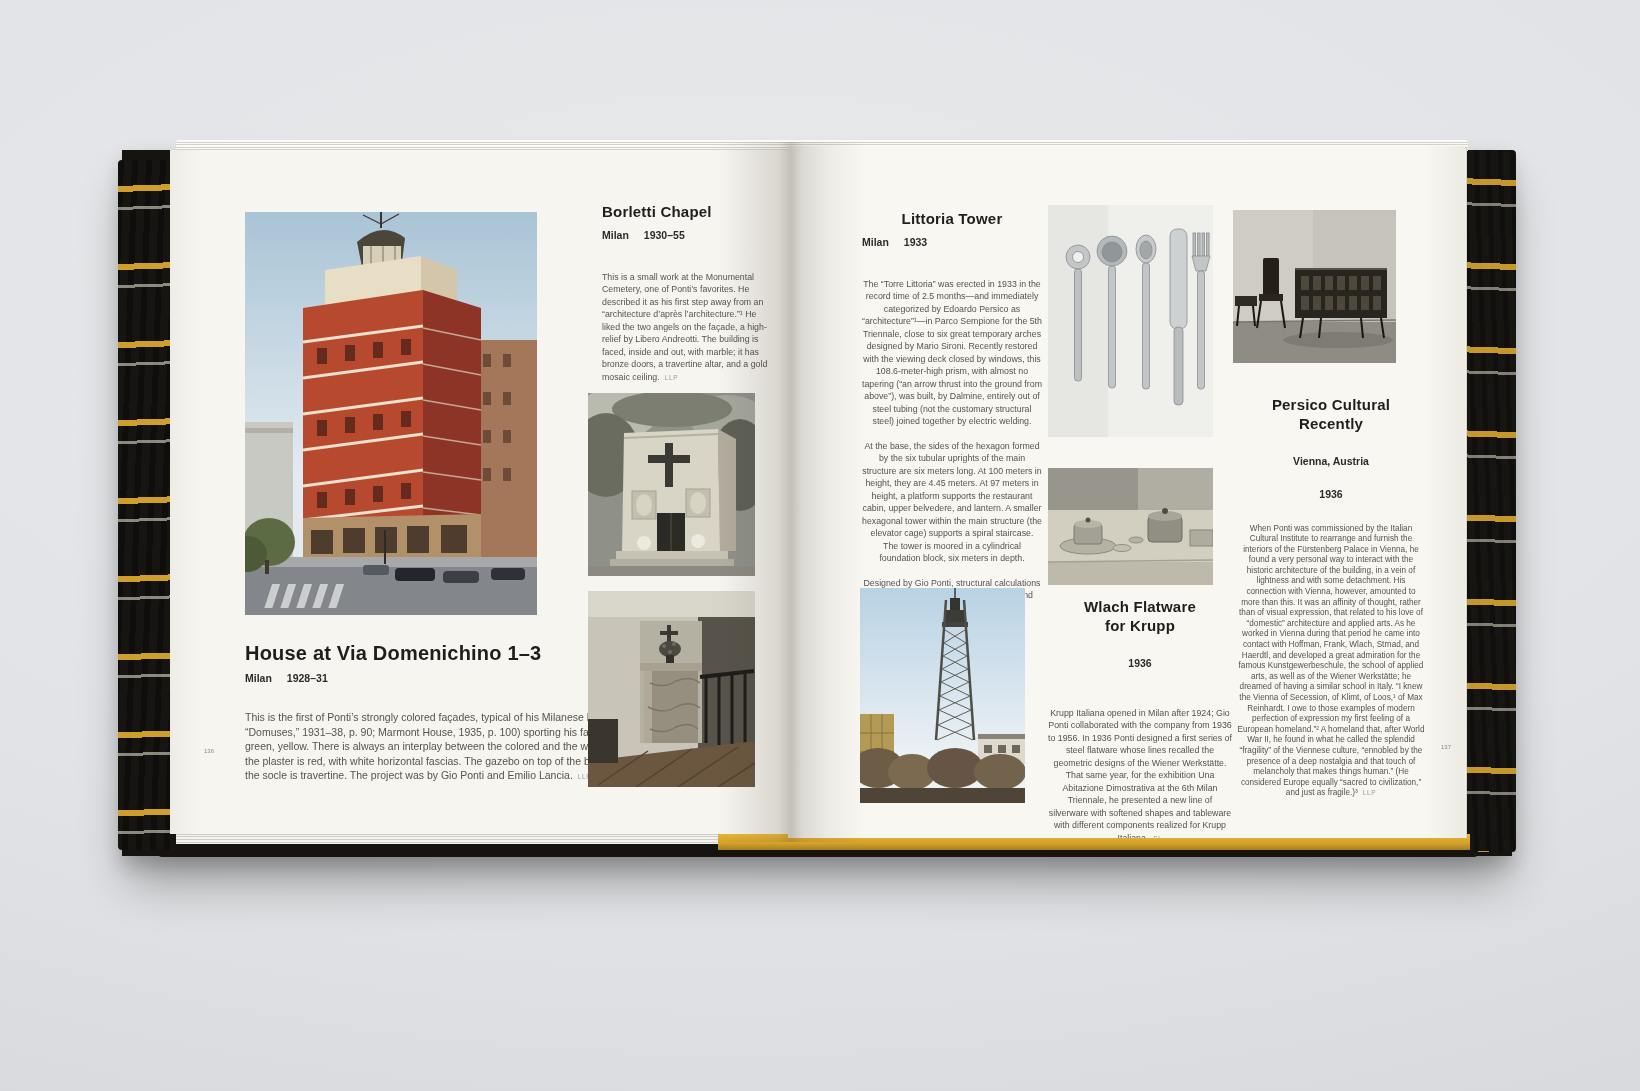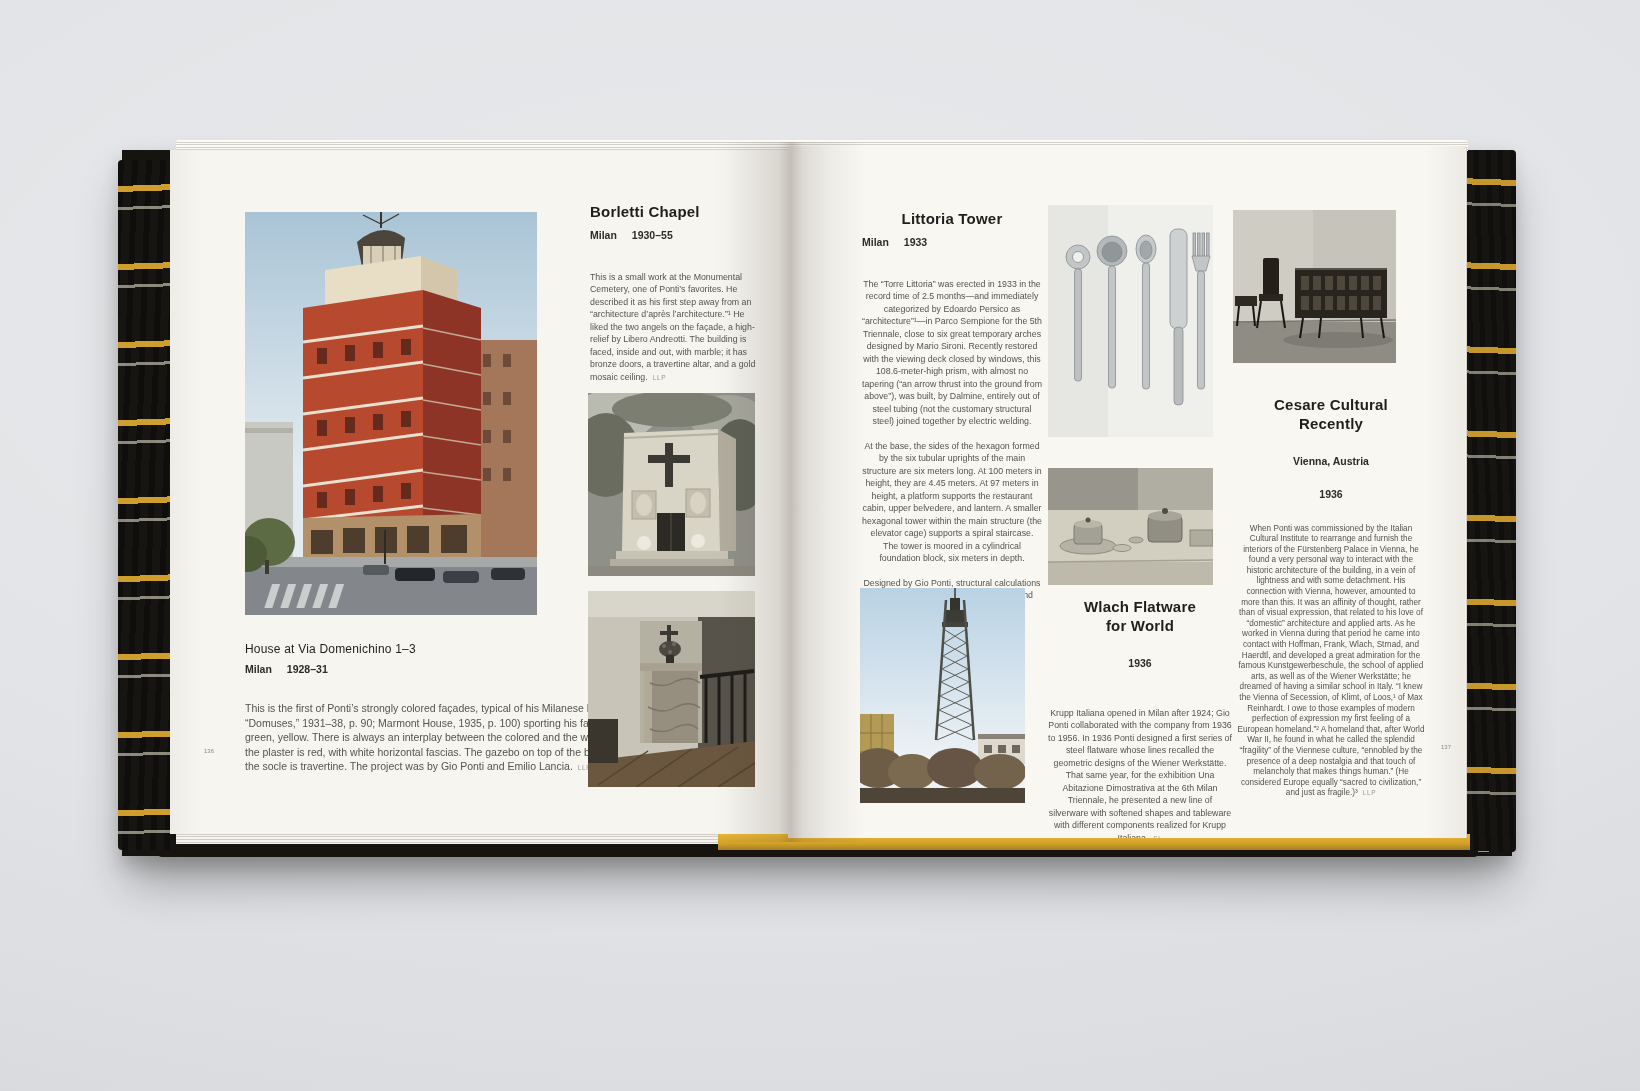--- a/index.html
+++ b/index.html
@@ -29,21 +29,21 @@
     background:repeating-linear-gradient(90deg,#f1f0ea 0 1.2px,#d5d3cb 1.2px 2.2px);}
   .page{position:absolute;overflow:hidden;}
   .page-left{left:52px;top:22px;width:618px;height:684px;
     background:linear-gradient(90deg,#edece6 0%,#f6f5f0 5%,#f6f5f0 90%,#e9e7e0 100%);}
   .page-right{left:670px;top:18px;width:677px;height:692px;
     background:linear-gradient(90deg,#e9e7e1 0%,#f8f7f2 6%,#f8f7f2 94%,#eceae3 100%);text-align:center;}
   .gutter{position:absolute;left:598px;top:14px;width:150px;height:700px;pointer-events:none;
     background:linear-gradient(90deg,rgba(0,0,0,0) 0%,rgba(60,50,35,0.10) 42%,rgba(60,50,35,0.22) 50%,rgba(60,50,35,0.10) 58%,rgba(0,0,0,0) 100%);}
   .abs{position:absolute;}
   .heading{font-weight:bold;color:#1e1e1c;font-size:15px;letter-spacing:0.2px;line-height:1.25;}
-  .heading-xl{font-weight:normal;color:#1e1e1c;font-size:12px;letter-spacing:0.2px;}
+  .heading-xl{font-weight:bold;color:#1e1e1c;font-size:20px;letter-spacing:0.2px;}
   .meta{display:flex;gap:15px;font-weight:bold;color:#2b2b29;font-size:10.5px;margin-top:7px;}
   .meta-single{font-weight:bold;color:#2b2b29;font-size:10.5px;margin-top:21px;}
   .body-txt{font-size:8.8px;line-height:12.5px;color:#55534d;}
   .body-wide{font-size:10.5px;line-height:14.5px;color:#55534d;}
   .body-sm{font-size:8.2px;line-height:10.6px;color:#55534d;}
   .body-txt p, .body-sm p{margin:0 0 12px 0;}
   .credit{font-size:6.5px;color:#9a9894;letter-spacing:0.6px;margin-left:5px;}
   .pagenum{font-size:6px;color:#8c8a85;}
   .photo{position:absolute;overflow:hidden;background:#ddd;}
   .photo svg{display:block;}
@@ -166,21 +166,21 @@
         <div class="heading-xl">House at Via Domenichino 1–3</div>
         <div class="meta">
           <span>Milan</span>
           <span>1928–31</span>
         </div>
         <p class="body-wide" style="margin:26px 0 0 0;"><span>This is the first of Ponti’s strongly colored façades, typical of his Milanese houses of the 1930s (the “Domuses,” 1931–38, p. 90; Marmont House, 1935, p. 100) sporting his favorite colors: red, ocher, green, yellow. There is always an interplay between the colored and the white parts of the façade. Here the plaster is red, with white horizontal fascias. The gazebo on top of the building is red and white and the socle is travertine. The project was by Gio Ponti and Emilio Lancia.</span><span class="credit">LLP</span></p>
       </div>
 
       <div class="abs pagenum" style="left:34px;top:598px;">136</div>
 
-      <div class="abs" style="left:420px;top:53px;width:172px;">
+      <div class="abs" style="left:432px;top:53px;width:172px;">
         <div class="heading">Borletti Chapel</div>
         <div class="meta">
           <span>Milan</span>
           <span>1930–55</span>
         </div>
         <p class="body-txt" style="margin:30px 0 0 0;"><span>This is a small work at the Monumental Cemetery, one of Ponti’s favorites. He described it as his first step away from an “architecture d’après l’architecture.”¹ He liked the two angels on the façade, a high-relief by Libero Andreotti. The building is faced, inside and out, with marble; it has bronze doors, a travertine altar, and a gold mosaic ceiling.</span><span class="credit">LLP</span></p>
       </div>
 
       <div class="photo" style="left:418px;top:243px;width:167px;height:183px;">
         <svg width="167" height="183" viewBox="0 0 167 183">
@@ -338,21 +338,21 @@
           <g>
             <rect x="2" y="86" width="22" height="10" fill="#2e2a22"></rect>
             <line x1="6" y1="96" x2="4" y2="116" stroke="#191712" stroke-width="2"></line>
             <line x1="20" y1="96" x2="22" y2="116" stroke="#191712" stroke-width="2"></line>
           </g>
         </svg>
       </div>
 
       <div class="abs" style="left:449px;top:250px;width:188px;">
         <div class="heading">
-          <div>Cesare Cultural</div>
+          <div>Persico Cultural</div>
           <div>Recently</div>
         </div>
         <div class="meta-single">Vienna, Austria</div>
         <div class="meta-single">1936</div>
         <p class="body-sm" style="margin:24px 0 0 0;"><span>When Ponti was commissioned by the Italian Cultural Institute to rearrange and furnish the interiors of the Fürstenberg Palace in Vienna, he found a very personal way to interact with the historic architecture of the building, in a vein of lightness and with some detachment. His connection with Vienna, however, amounted to more than this. It was an affinity of thought, rather than of visual expression, that related to his love of “domestic” architecture and applied arts. As he worked in Vienna during that period he came into contact with Hoffman, Frank, Wlach, Strnad, and Haerdtl, and developed a great admiration for the famous Kunstgewerbeschule, the school of applied arts, as well as of the Wiener Werkstätte; he dreamed of having a similar school in Italy. “I knew the Vienna of Secession, of Klimt, of Loos,¹ of Max Reinhardt. I owe to those examples of modern perfection of expression my first feeling of a European homeland.”² A homeland that, after World War II, he found in what he called the splendid “fragility” of the Viennese culture, “ennobled by the presence of a deep nostalgia and that touch of melancholy that makes things human.” (He considered Europe equally “sacred to civilization,” and just as fragile.)³</span><span class="credit">LLP</span></p>
       </div>
 
       <div class="photo" style="left:260px;top:322px;width:165px;height:117px;">
         <svg width="165" height="117" viewBox="0 0 165 117">
           <rect width="165" height="117" fill="#d2cec0"></rect>
@@ -430,21 +430,21 @@
             <ellipse cx="95" cy="180" rx="28" ry="20" fill="#665544"></ellipse>
             <ellipse cx="140" cy="184" rx="26" ry="18" fill="#74634c"></ellipse>
           </g>
           <rect x="0" y="200" width="165" height="15" fill="#4e4438"></rect>
         </svg>
       </div>
 
       <div class="abs" style="left:260px;top:452px;width:184px;">
         <div class="heading">
           <div>Wlach Flatware</div>
-          <div>for World</div>
+          <div>for Krupp</div>
         </div>
         <div class="meta-single">1936</div>
         <p class="body-txt" style="margin:38px 0 0 0;"><span>Krupp Italiana opened in Milan after 1924; Gio Ponti collaborated with the company from 1936 to 1956. In 1936 Ponti designed a first series of steel flatware whose lines recalled the geometric designs of the Wiener Werkstätte. That same year, for the exhibition Una Abitazione Dimostrativa at the 6th Milan Triennale, he presented a new line of silverware with softened shapes and tableware with different components realized for Krupp Italiana.</span><span class="credit">SL</span></p>
       </div>
 
       <div class="abs pagenum" style="left:653px;top:598px;">137</div>
     </div>
 
     <div class="gutter"></div>
   </div>

